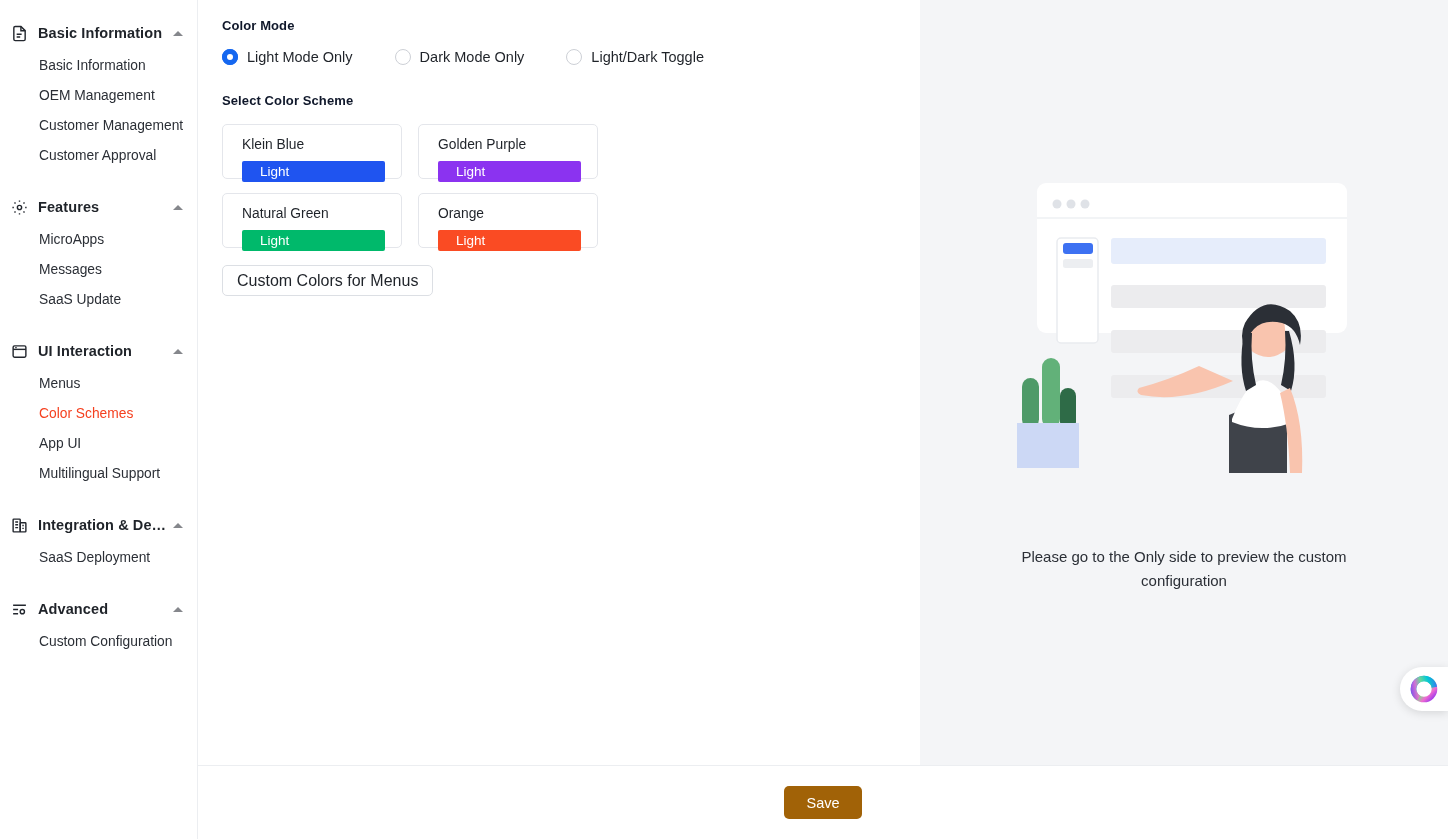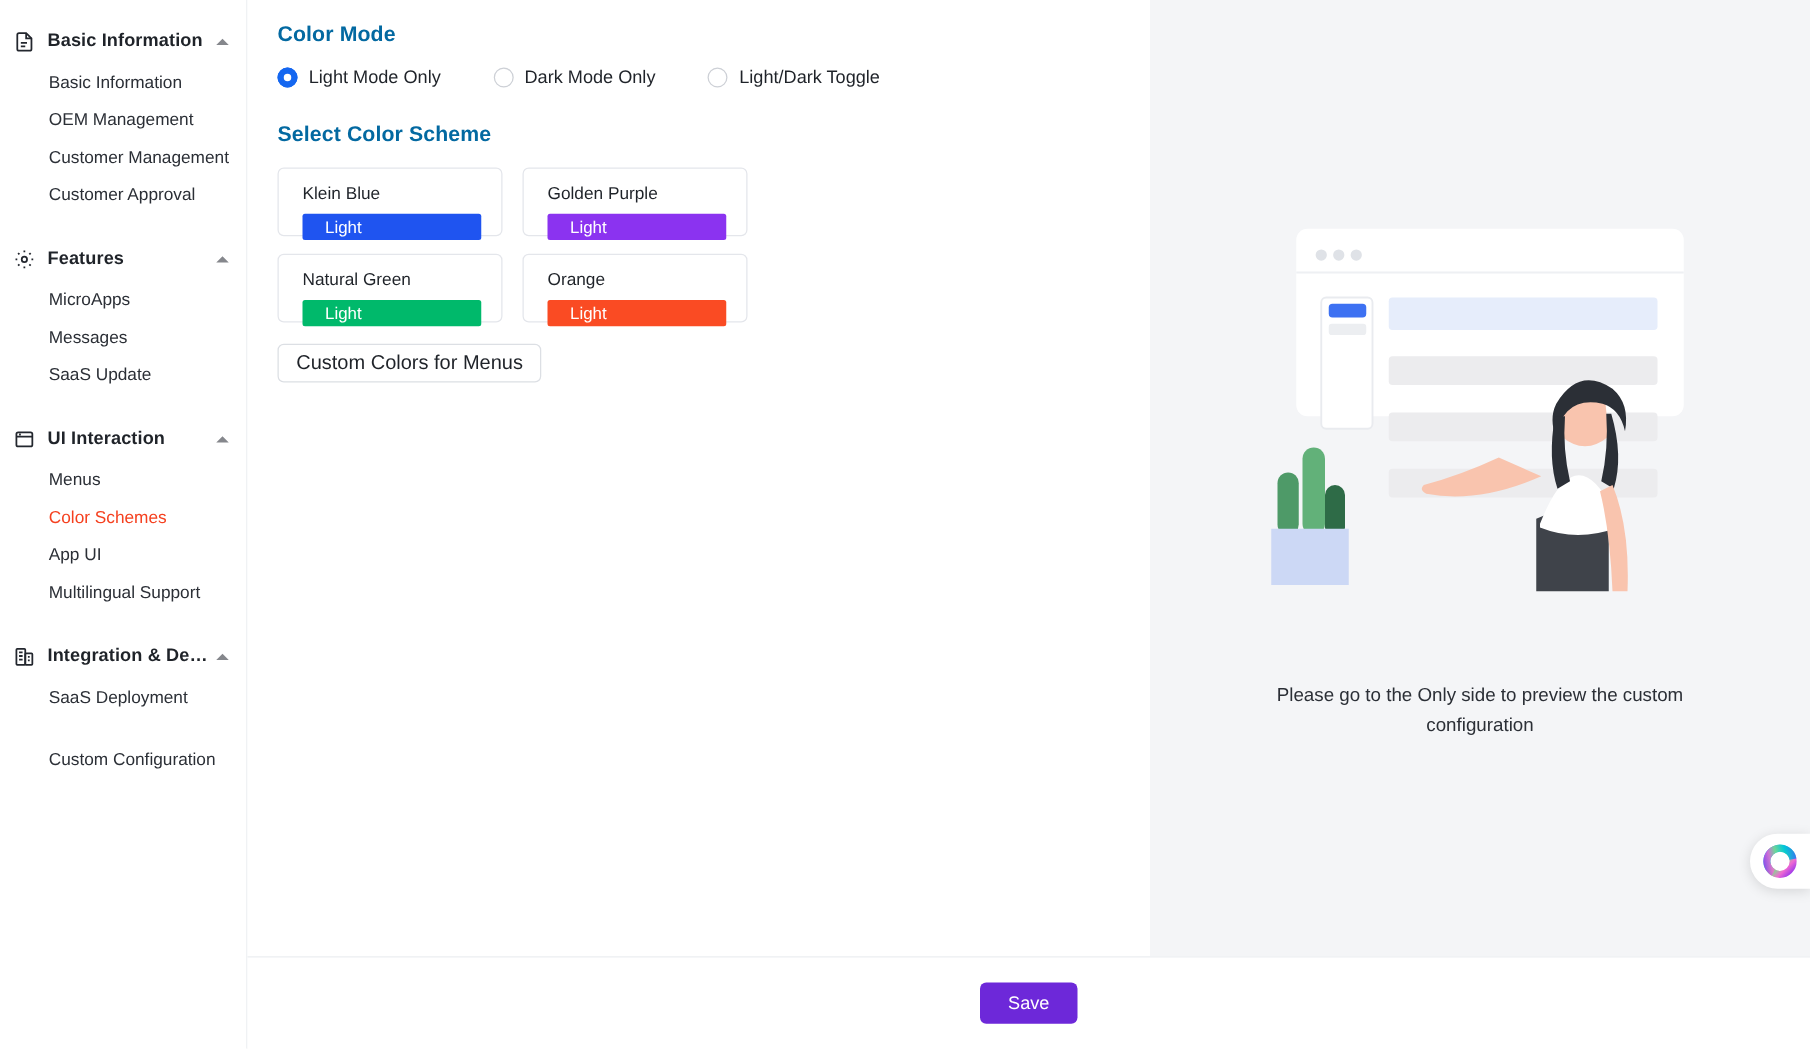--- a/index.html
+++ b/index.html
@@ -57,21 +57,21 @@
     flex: 1; height: 839px; position: relative;
     display: flex; flex-direction: column;
   }
   .content-row { flex: 1; display: flex; min-height: 0; }
   .form-pane {
     width: 722px; flex: 0 0 722px;
     padding: 18px 24px 0 24px;
     background: #ffffff;
   }
   .section-title {
-    font-size: 17px; font-weight: 700; color: #0369a1;
+    font-size: 13px; font-weight: 700; color: #0f172a;
     letter-spacing: .1px; margin-bottom: 16px;
   }
   .radio-row { display: flex; align-items: center; gap: 0; margin-bottom: 28px; }
   .radio-opt {
     display: flex; align-items: center; cursor: pointer;
     margin-right: 42px;
   }
   .radio-dot {
     width: 16px; height: 16px; border-radius: 50%;
     border: 1.5px solid #cdd0d6; background: #fff;
@@ -214,20 +214,30 @@
           </svg>
         </span>
         <span class="group-label">Integration &amp; Dep...</span>
         <span class="caret"></span>
       </div>
       <div class="sub-item">SaaS Deployment</div>
     </div>
     <div class="group-gap"></div>
 
     <div class="nav-group">
+      <div class="group-head">
+        <span class="group-icon">
+          <svg width="17" height="17" viewBox="0 0 24 24" fill="none" stroke="#23272e" stroke-width="2">
+            <path d="M3 6h18M3 12h7M3 18h7"></path>
+            <circle cx="16" cy="15" r="3"></circle>
+          </svg>
+        </span>
+        <span class="group-label">Advanced</span>
+        <span class="caret"></span>
+      </div>
       <div class="sub-item">Custom Configuration</div>
     </div>
   </nav>
 
   <div class="main">
     <div class="content-row">
 
       <div class="form-pane">
 
         <h2 class="section-title">Color Mode</h2>
@@ -303,21 +313,21 @@
             <path d="M300 158 q10 34 2 60 l-10 -6 q6 -26 4 -54 z" fill="#2b2f36"></path>
             <path d="M244 208 q-50 22 -92 14 q-6 -3 -2 -7 q30 -8 60 -22 z" fill="#f9c4ae"></path>
             <path d="M301 215 q14 34 12 85 l-12 0 q-2 -48 -10 -80 z" fill="#f9c4ae"></path>
           </svg>
         </div>
         <div class="preview-caption">Please go to the Only side to preview the custom configuration</div>
       </div>
     </div>
 
     <div class="footer">
-      <button class="save-btn" style="background: #6d28d9; text-align: right;">Save</button>
+      <button class="save-btn" style="background: #a16207; text-align: right;">Save</button>
     </div>
 
     <div class="ai-widget">
       <svg width="28" height="28" viewBox="0 0 40 40">
         <defs>
           <linearGradient id="g1" x1="0" y1="0" x2="1" y2="1">
             <stop offset="0%" stop-color="#1b69ff"></stop>
             <stop offset="30%" stop-color="#00c8d7"></stop>
             <stop offset="55%" stop-color="#7de08a"></stop>
             <stop offset="75%" stop-color="#f06ad2"></stop>

